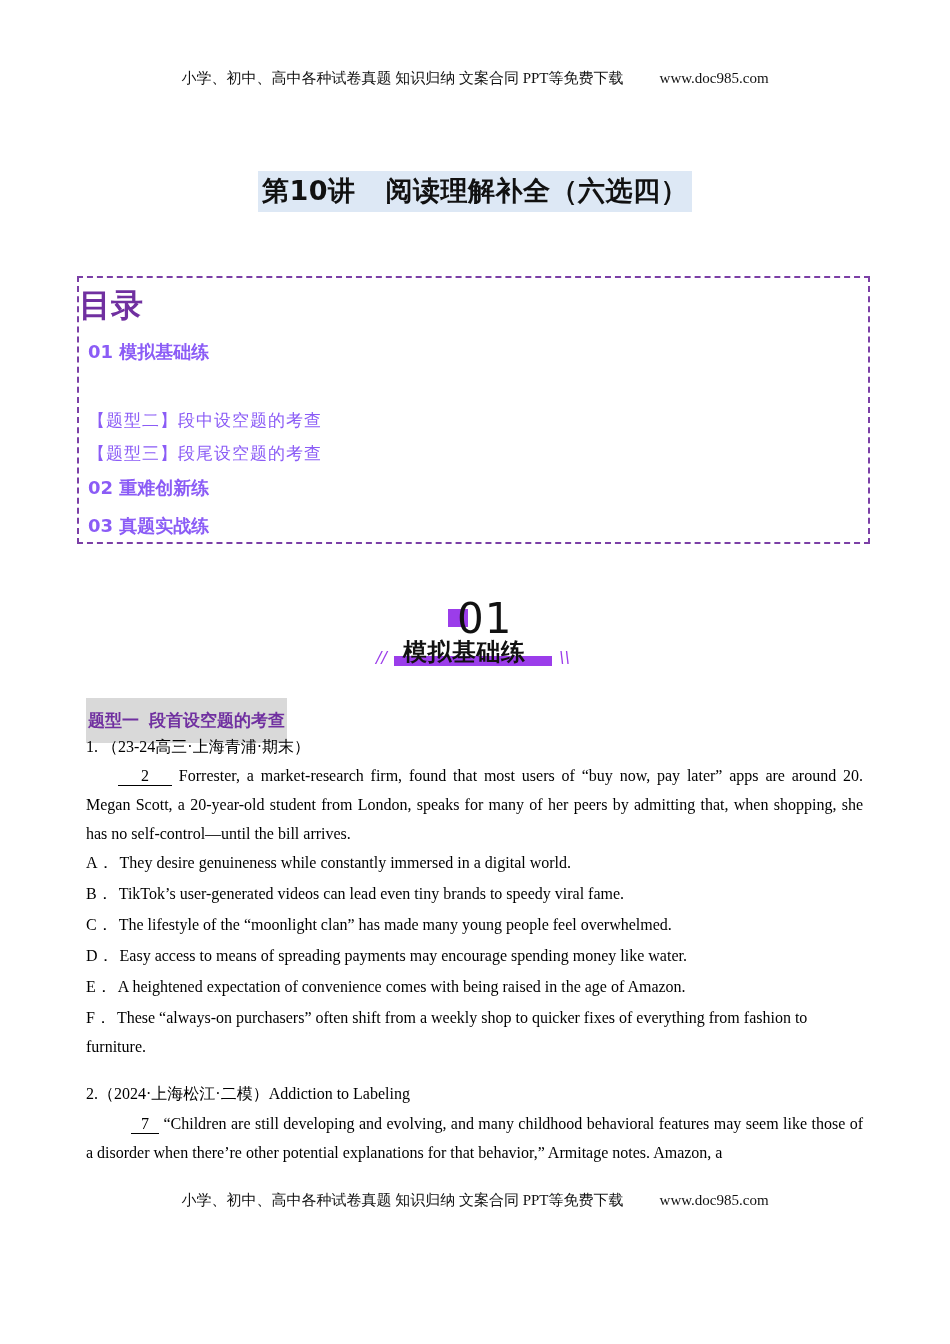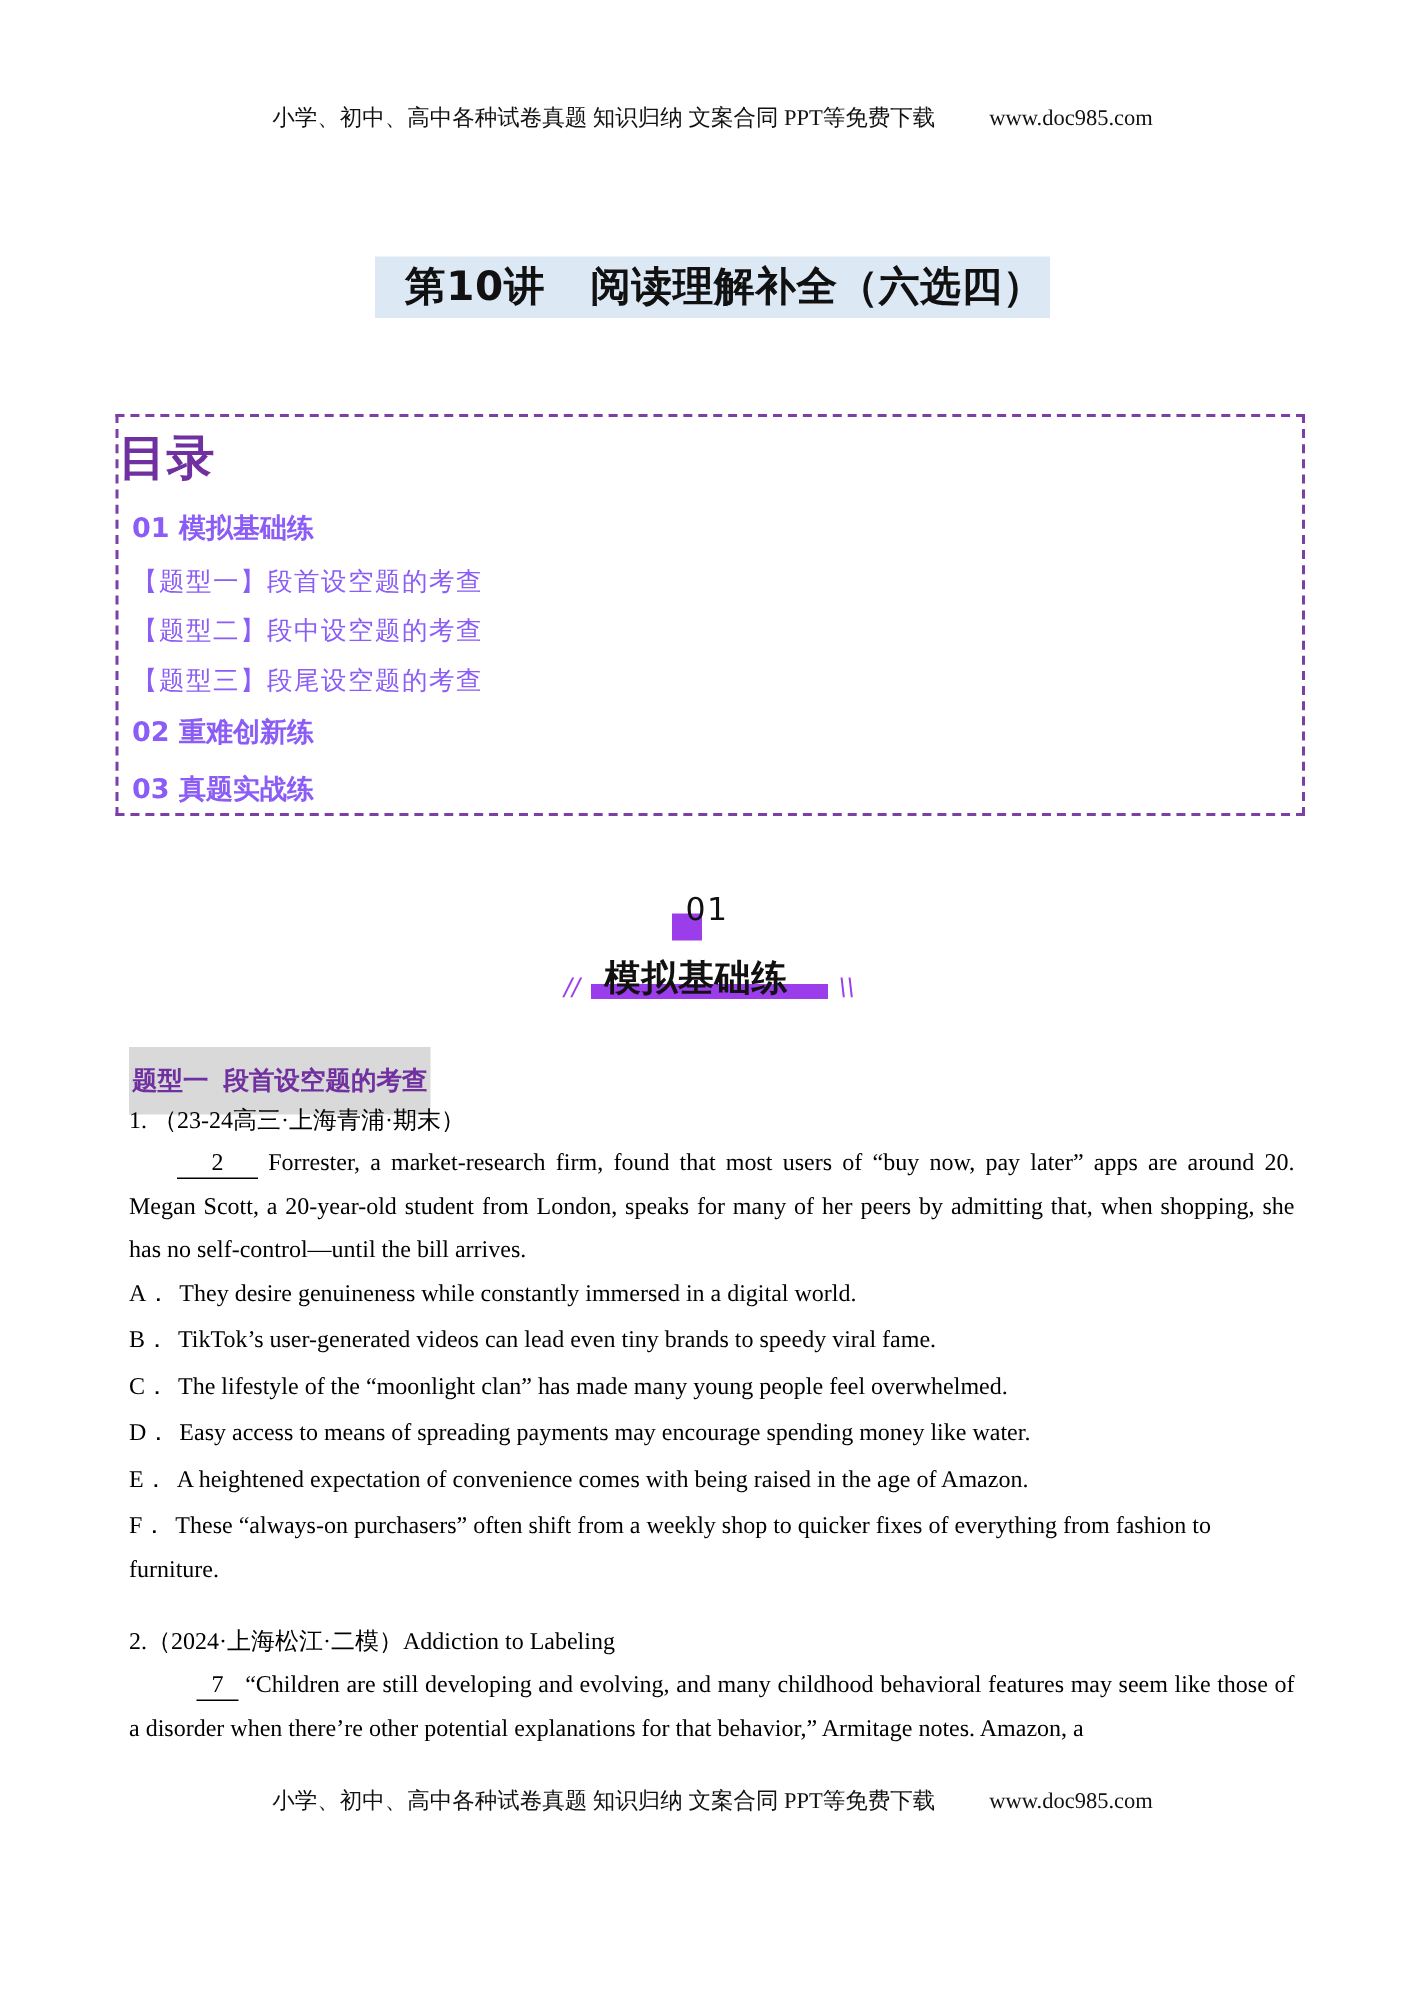--- a/index.html
+++ b/index.html
@@ -5,37 +5,37 @@
   html, body { margin: 0; padding: 0; background: #ffffff; }
   body { width: 950px; height: 1344px; position: relative; overflow: hidden;
          font-family: "Liberation Serif", "DejaVu Serif", serif; color: #000; }
   .watermark { position: absolute; left: 0; width: 950px; text-align: center;
                font-size: 15px; color: #111; font-family: "Liberation Serif", "DejaVu Serif", serif; }
   .watermark .url { margin-left: 36px; }
   #wm-top { top: 69px; }
   #wm-bottom { top: 1191px; }
 
   .title-wrap { position: absolute; top: 171px; left: 0; width: 950px; text-align: center; }
-  .title { display: inline-block; background: #dde8f5; padding: 2px 4px 3px 20px;
+  .title { display: inline-block; background: #dde8f5; padding: 2px 4px 3px 4px;
            font-family: "DejaVu Sans", sans-serif; font-weight: bold; font-size: 27px; color: #111;
            letter-spacing: 0.5px; }
   .title .gap { display: inline-block; width: 30px; }
 
   .toc { position: absolute; left: 77px; top: 276px; width: 793px; height: 268px;
          border: 2px dashed #7b3fa6; box-sizing: border-box; }
   .toc-heading { position: absolute; top: 6px; left: 0; width: 100%; 
                  font-family: "DejaVu Sans", sans-serif; font-weight: bold; font-size: 32px; color: #7030a0; }
   .toc-item { position: absolute; left: 9px; font-family: "DejaVu Sans", sans-serif; color: #8b5cf6; }
   .toc-item.lvl1 { font-weight: bold; font-size: 18px; }
   .toc-item.lvl2 { font-family: "DejaVu Serif", serif; font-size: 17px; letter-spacing: 1px; }
 
   .section-banner { position: absolute; left: 375px; top: 594px; width: 200px; height: 80px; }
   .sb-square { position: absolute; left: 73px; top: 15px; width: 20px; height: 18px; background: #9b3dea; }
   .sb-num { position: absolute; left: 82px; top: 0px; font-family: "DejaVu Sans", sans-serif;
-            font-size: 21px; color: #111; letter-spacing: 1px; }
+            font-size: 42px; color: #111; letter-spacing: 1px; }
   .sb-bar { position: absolute; left: 19px; top: 62px; width: 158px; height: 10px; background: #9b3dea; }
   .sb-label { position: absolute; left: 28px; top: 42px; font-family: "DejaVu Sans", sans-serif;
               font-weight: bold; font-size: 24px; color: #111; letter-spacing: 0.5px; }
   .sb-slash { position: absolute; top: 54px; font-family: "DejaVu Sans", sans-serif; font-size: 16px;
               color: #9b3dea; font-style: italic; }
   .sb-slash.left { left: 1px; }
   .sb-slash.right { left: 184px; }
 
   .type-heading { position: absolute; left: 86px; top: 698px; background: #d9d9d9; padding: 11px 2px;
                   font-family: "DejaVu Sans", sans-serif; font-weight: bold; font-size: 17px; color: #7030a0; }
@@ -55,21 +55,20 @@
   <span>小学、初中、高中各种试卷真题  知识归纳  文案合同  PPT等免费下载</span><span class="url">www.doc985.com</span>
 </div>
 
 <div class="title-wrap">
   <span class="title"><span>第10讲</span><span class="gap"></span><span>阅读理解补全（六选四）</span></span>
 </div>
 
 <div class="toc">
   <div class="toc-heading">目录</div>
   <div class="toc-item lvl1" style="top:62px">01 模拟基础练</div>
-  <div class="toc-item lvl2" style="top:98px">【题型一】段首设空题的考查</div>
   <div class="toc-item lvl2" style="top:131px">【题型二】段中设空题的考查</div>
   <div class="toc-item lvl2" style="top:164px">【题型三】段尾设空题的考查</div>
   <div class="toc-item lvl1" style="top:198px">02 重难创新练</div>
   <div class="toc-item lvl1" style="top:236px">03 真题实战练</div>
 </div>
 
 <div class="section-banner">
   <div class="sb-square"></div>
   <div class="sb-num">01</div>
   <div class="sb-bar"></div>

